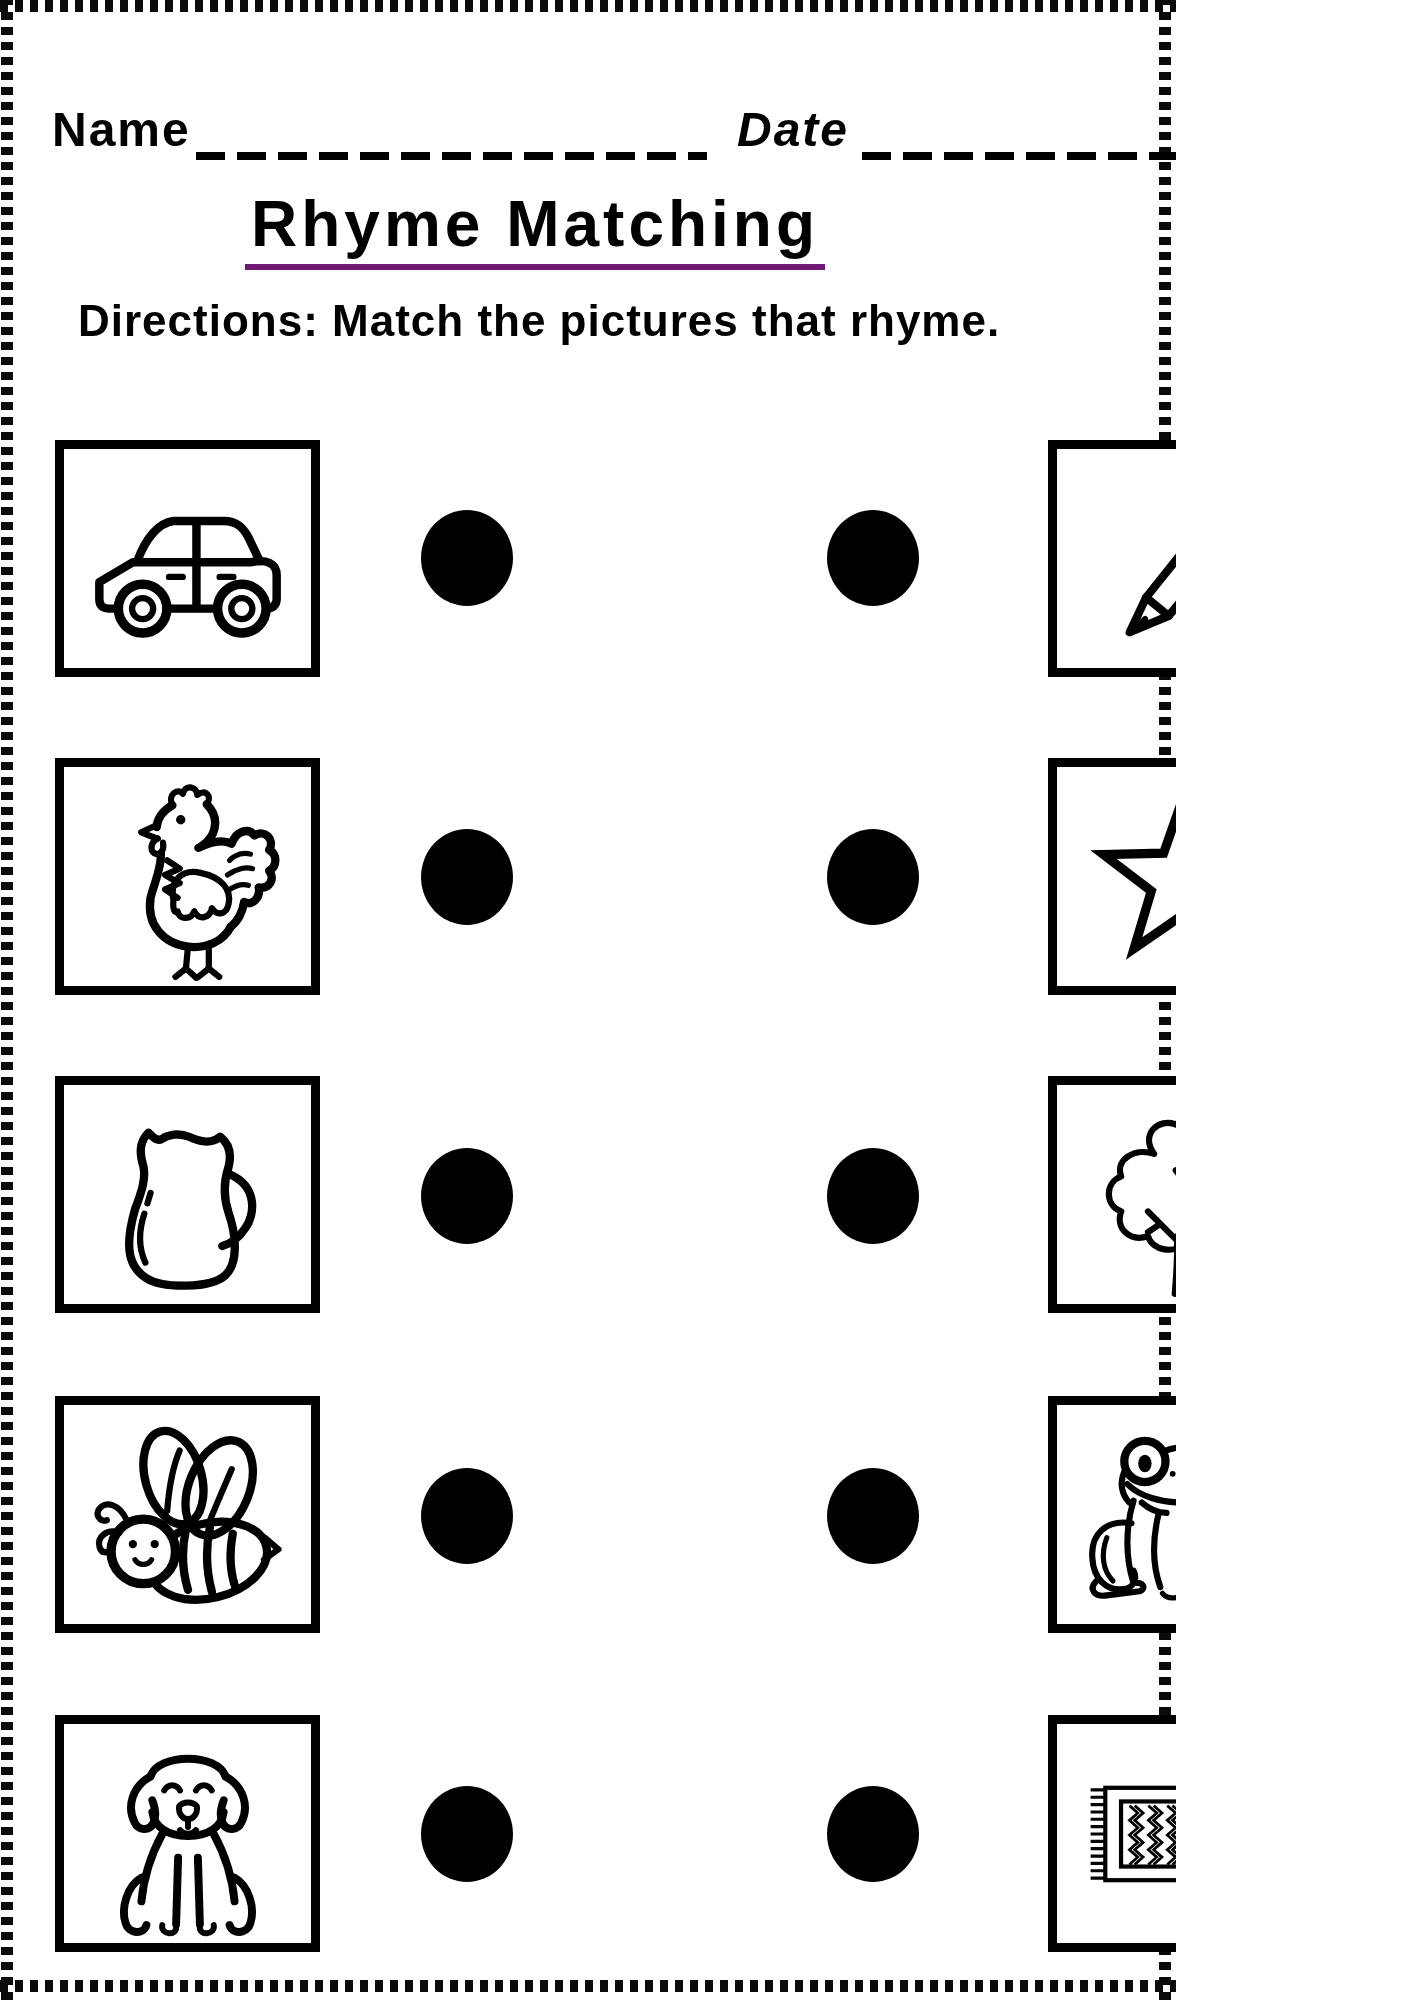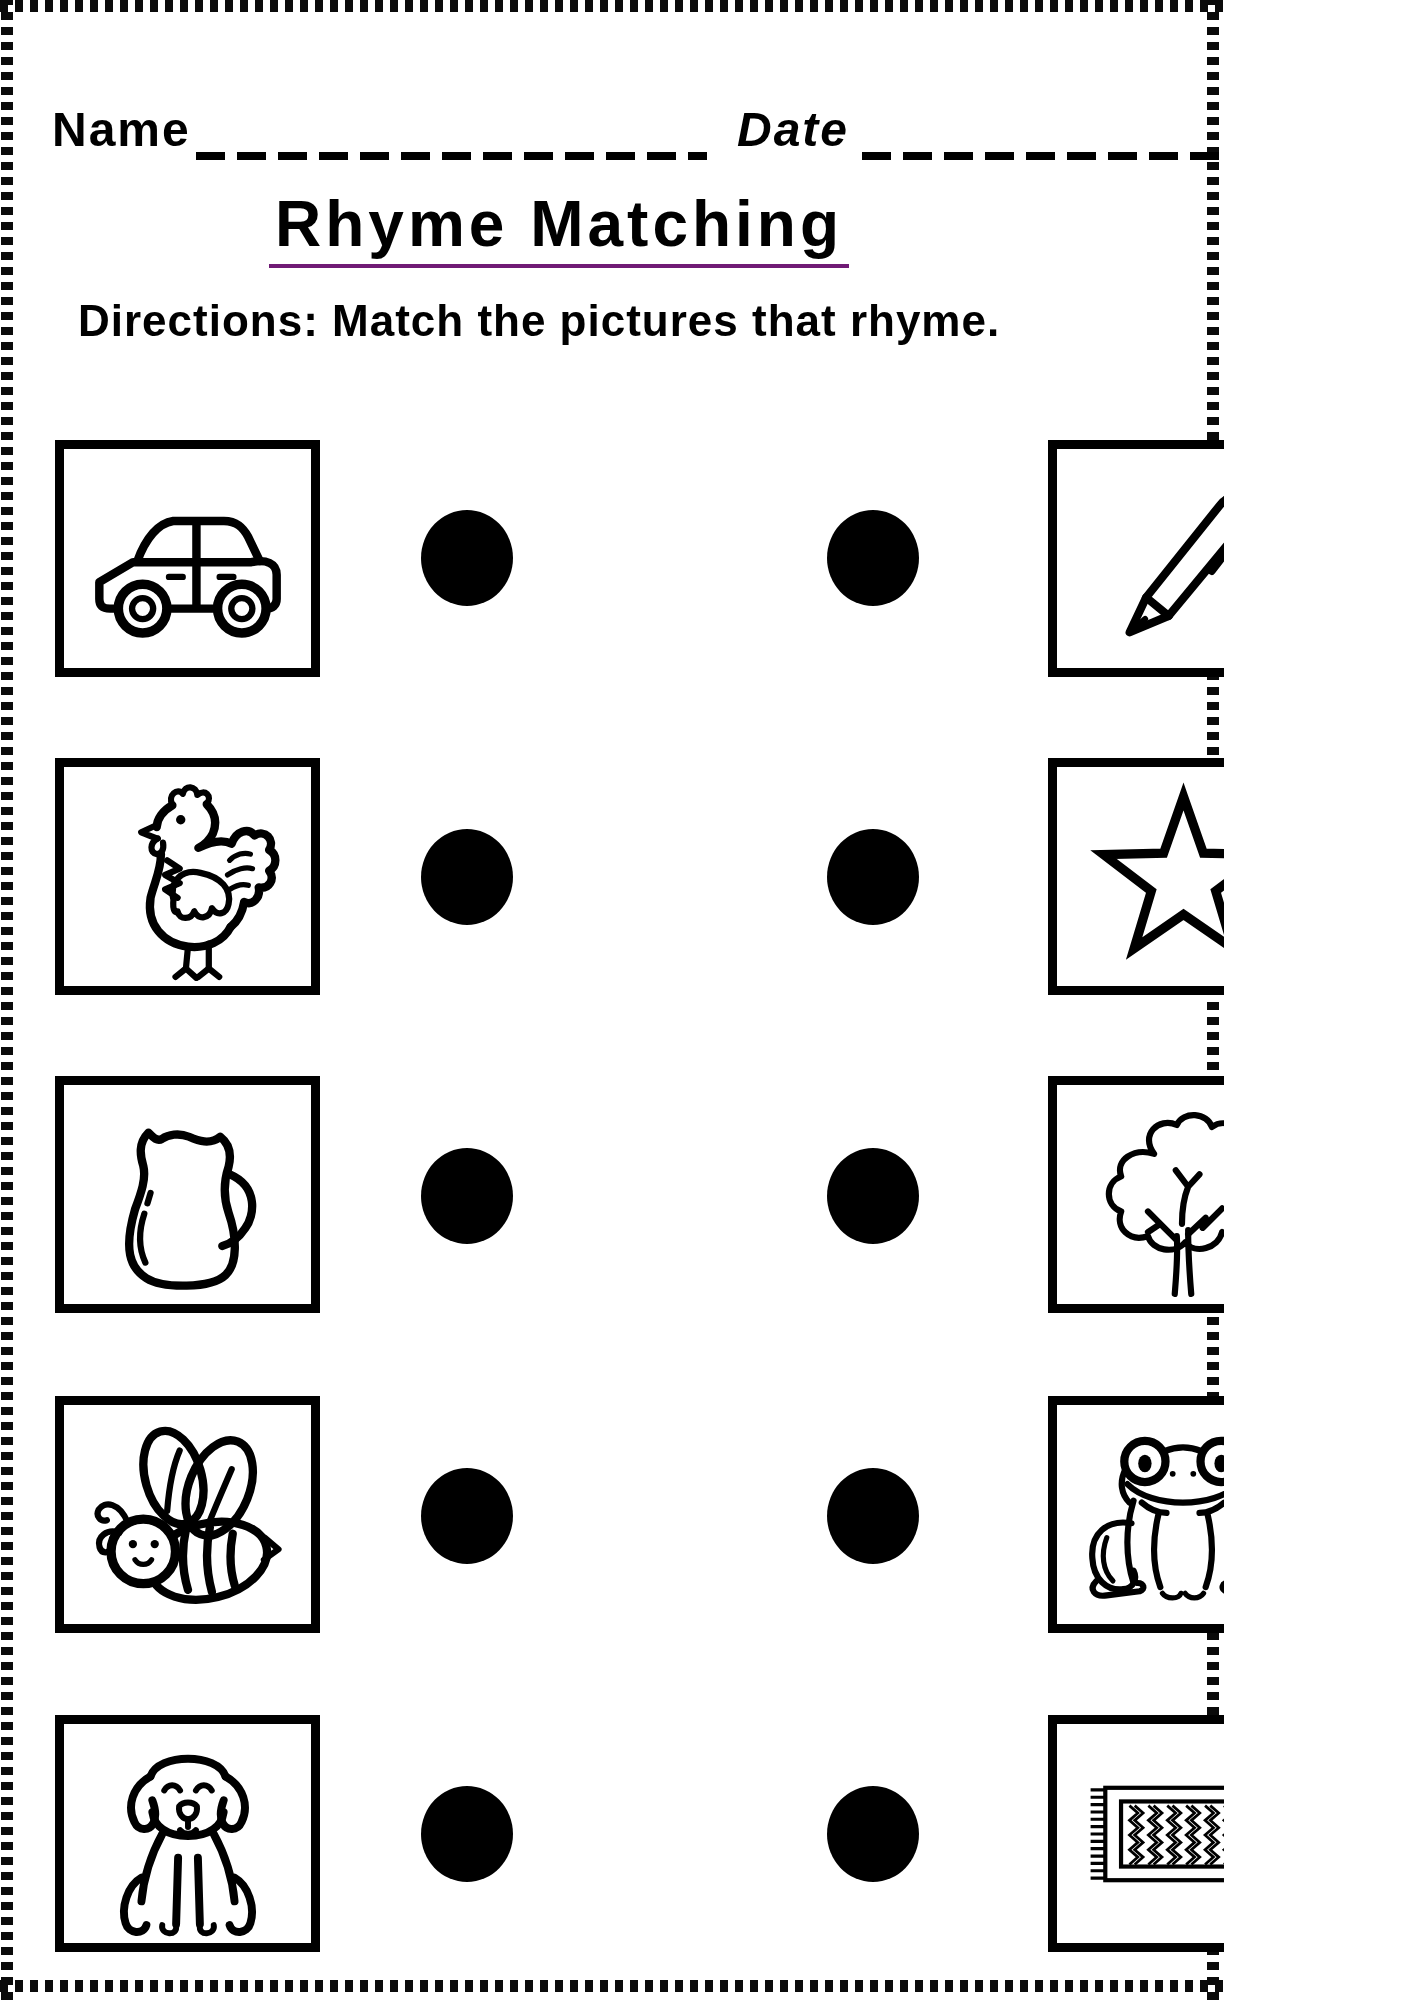--- a/index.html
+++ b/index.html
@@ -1,36 +1,36 @@
 <!DOCTYPE html>
 <html><head>
 <meta charset="utf-8">
 <style>
   html,body{margin:0;padding:0;background:#fff;}
   .sheet{
     position:relative;width:1176px;height:2000px;background:#ffffff;
-    font-family:"Liberation Sans","DejaVu Sans",sans-serif;color:#000;overflow:hidden;padding-left:48px;
+    font-family:"Liberation Sans","DejaVu Sans",sans-serif;color:#000;overflow:hidden;
   }
   
   .b-top,.b-bottom{position:absolute;left:0;right:0;height:12px;
     background:repeating-linear-gradient(90deg,#0a0a0a 0 8px,transparent 8px 15px);}
   .b-top{top:0;}
   .b-bottom{bottom:8px;}
   .b-left,.b-right{position:absolute;top:0;bottom:0;width:12px;
     background:repeating-linear-gradient(0deg,#0a0a0a 0 8px,transparent 8px 15px);}
   .b-left{left:1px;}
   .b-right{right:5px;}
 
   .hdr-label{position:absolute;font-size:48px;font-weight:bold;letter-spacing:2px;line-height:1;}
   .write-line{position:absolute;height:8px;
     background:repeating-linear-gradient(90deg,#000 0 29px,transparent 29px 41px);}
   .title-wrap{position:absolute;top:192px;left:0;width:100%;text-align:center;
     transform:translateX(-53px);}
   .title-text{display:inline-block;font-size:64px;font-weight:bold;letter-spacing:4px;
-    line-height:1;border-bottom:4px solid #701a75;padding:0 6px 8px 6px;}
+    line-height:1;border-bottom:6px solid #701a75;padding:0 6px 8px 6px;}
   .directions{position:absolute;top:296px;left:78px;font-size:44px;font-weight:bold;
     letter-spacing:1px;line-height:1.15;white-space:nowrap;}
 
   .pic-box{position:absolute;box-sizing:border-box;border:9px solid #000;background:#fff;
     display:flex;align-items:center;justify-content:center;}
   .pic-box.l{left:55px;width:265px;height:237px;}
   .pic-box.r{left:1048px;width:270px;height:237px;}
   .dot{position:absolute;width:92px;height:96px;border-radius:50%;background:#000;}
 
   svg{display:block;}

